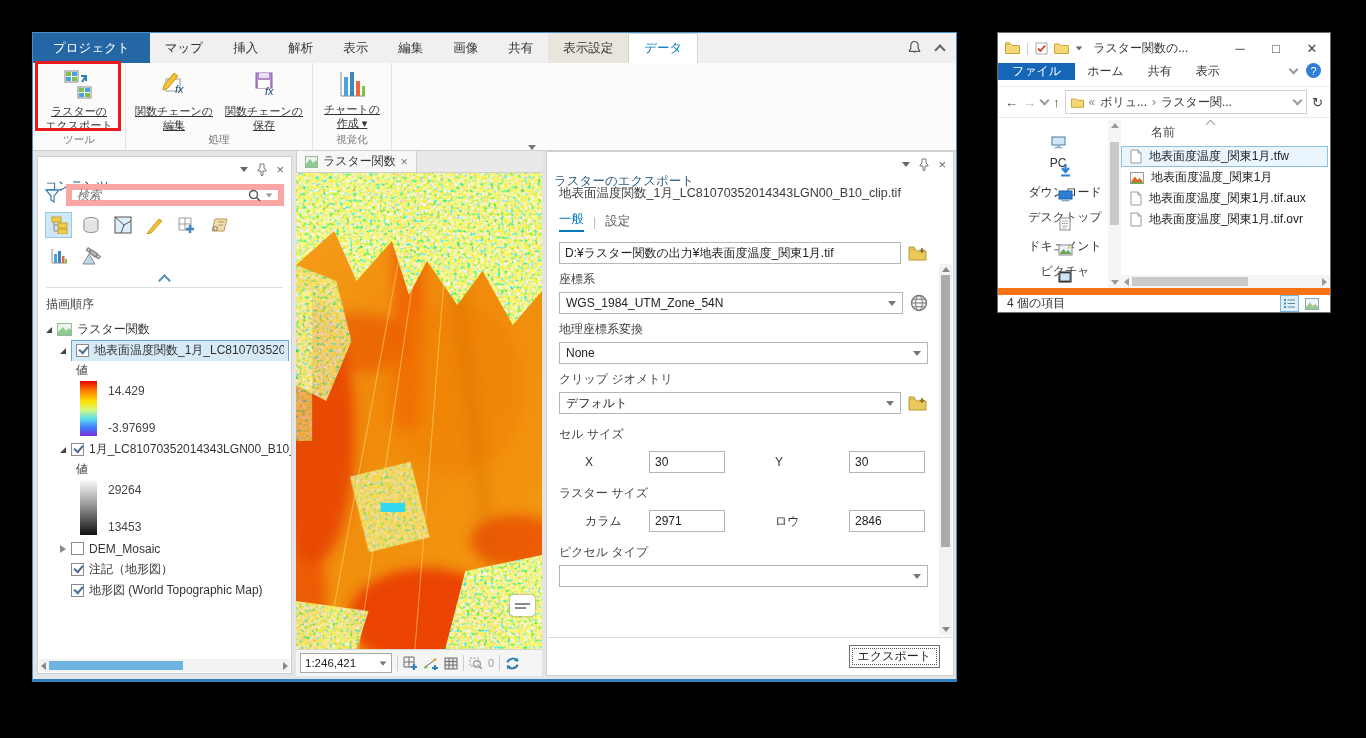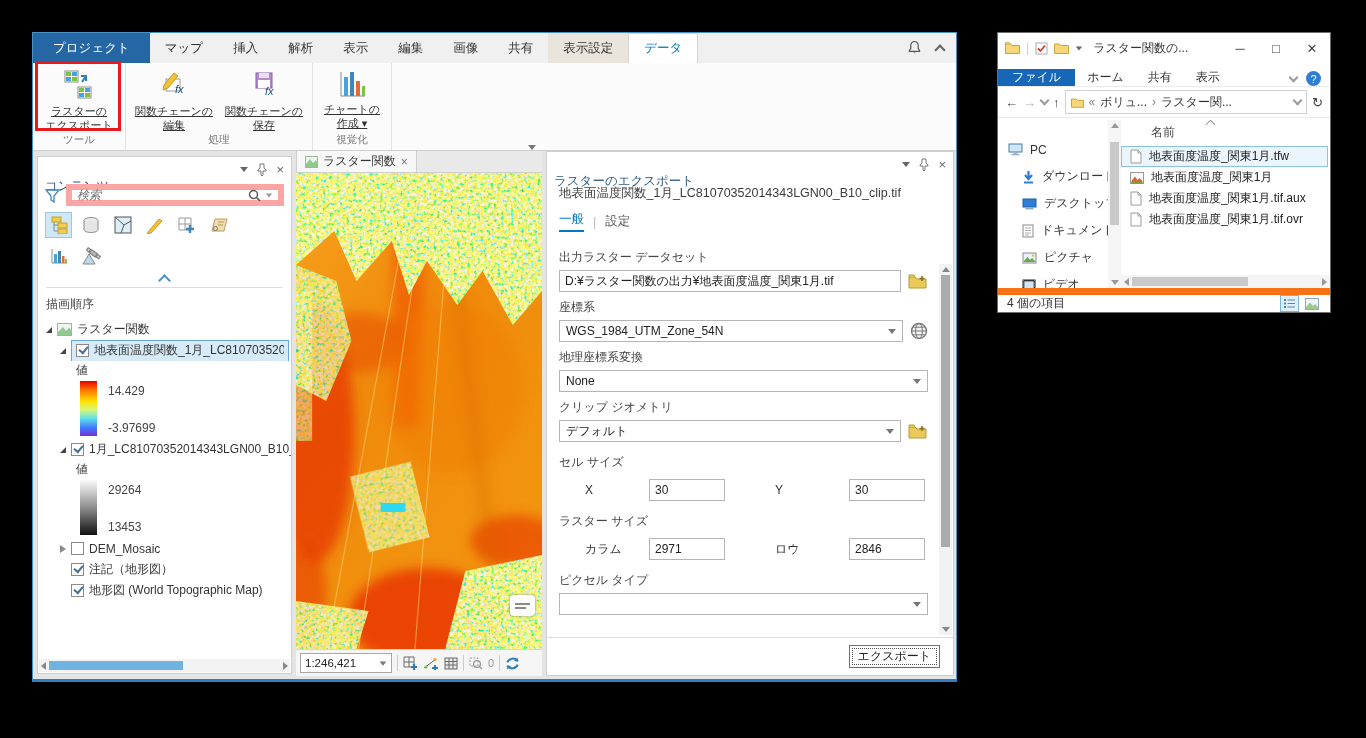--- a/index.html
+++ b/index.html
@@ -107,35 +107,35 @@
   .ep-footer{position:absolute;left:0;right:0;bottom:0;height:38px;border-top:1px solid #ddd;display:flex;align-items:center;justify-content:flex-end;padding:0 13px;}
   .export-btn{min-width:76px;height:23px;border:1px solid #707070;background:#fdfdfd;font-size:12px;color:#222;display:flex;align-items:center;justify-content:center;outline:1px dotted #555;outline-offset:-4px;padding:0 8px;}
 
   
   .win-exp{left:997px;top:32px;width:334px;height:281px;background:#fff;border:1px solid #6e6e6e;}
   .exp-title{height:30px;display:flex;align-items:center;padding-left:7px;gap:6px;font-size:12px;color:#333;}
   .qat-sep{color:#ccc;}
   .exp-title .ttl{margin-left:4px;width:104px;overflow:hidden;white-space:nowrap;}
   .caps{margin-left:auto;display:flex;height:30px;}
   .cap-btn{width:36px;display:flex;align-items:center;justify-content:center;color:#444;font-size:13px;}
-  .exp-menu{height:24px;display:flex;align-items:flex-end;font-size:12px;border-bottom:1px solid #ececec;}
+  .exp-menu{height:24px;display:flex;align-items:flex-start;font-size:12px;border-bottom:1px solid #ececec;}
   .m-file{background:#1667b8;color:#fff;padding:0 14px;display:flex;align-items:center;}
   .m-item{padding:0 12px;color:#333;display:flex;align-items:center;}
   .m-right{margin-left:auto;display:flex;align-items:center;gap:9px;padding-right:9px;}
   .chev-dn-sm{width:7px;height:7px;border-left:2px solid #999;border-bottom:2px solid #999;transform:rotate(-45deg);margin-top:-3px;}
   .help-circ{width:15px;height:15px;border-radius:50%;background:#2e7ed6;color:#fff;font-size:11px;display:flex;align-items:center;justify-content:center;}
   .exp-addr{height:31px;display:flex;align-items:center;gap:5px;padding:0 7px;border-bottom:1px solid #eaeaea;font-size:13px;}
   .nav-glyph{color:#444;}
   .nav-glyph.dim{color:#b0b0b0;}
   .crumb{flex:1;height:24px;border:1px solid #d0d0d0;display:flex;align-items:center;gap:5px;padding:0 5px;font-size:12px;color:#333;min-width:0;}
   .crumb .sep{color:#888;}
   .crumb .cv{margin-left:auto;}
   .exp-body{position:absolute;left:0;right:0;top:87px;bottom:24px;display:flex;overflow:hidden;}
   .exp-nav{width:110px;padding-top:16px;font-size:12px;color:#333;overflow:hidden;}
-  .nav-item{height:27px;display:flex;align-items:center;gap:7px;padding-left:24px;white-space:nowrap;}
+  .nav-item{height:27px;display:flex;align-items:center;gap:7px;padding-left:24px;white-space:nowrap;flex-direction:column;}
   .nav-item.root{padding-left:10px;}
   .exp-vscroll{width:13px;background:#f5f5f5;display:flex;flex-direction:column;align-items:center;padding:3px 0;}
   .exp-vtrack{flex:1;width:9px;margin:2px 0;position:relative;}
   .exp-vthumb{position:absolute;top:12px;height:56%;width:9px;background:#c9c9c9;}
   .exp-list{flex:1;position:relative;overflow:hidden;padding-bottom:13px;}
   .col-head{height:26px;position:relative;display:flex;align-items:flex-end;padding:0 0 5px 30px;font-size:12px;color:#444;}
   .sort-chev{position:absolute;left:86px;top:1px;width:7px;height:7px;border-left:1px solid #999;border-top:1px solid #999;transform:rotate(45deg);}
   .file-row{height:21px;display:flex;align-items:center;gap:7px;padding-left:8px;font-size:12px;color:#222;white-space:nowrap;border:1px solid transparent;margin-right:2px;}
   .file-row.fsel{background:#eaf5fd;border:1px solid #8ec1e8;}
   .exp-hscroll{position:absolute;left:0;right:0;bottom:0;height:13px;background:#f5f5f5;display:flex;align-items:center;padding:0 3px;}
@@ -547,21 +547,20 @@
         </span>
       </div>
       <div class="src-name">地表面温度関数_1月_LC81070352014343LGN00_B10_clip.tif</div>
       <div class="ep-tabs">
         <span class="ep-tab-active">一般</span>
         <span class="ep-tabsep">|</span>
         <span class="ep-tab">設定</span>
       </div>
 
       <div class="ep-form">
-        <div class="flabel">出力ラスター データセット</div>
         <div class="frow">
           <div class="tbox grow">
             <input class="tinput" value="D:¥ラスター関数の出力¥地表面度温度_関東1月.tif" style="">
           </div>
           <span>
               <svg width="20" height="17" viewBox="0 0 20 17">
                 <path d="M1 4 h6 l2 2 h9 v9 H1z" fill="#e8c95a" stroke="#b89a30"></path>
                 <path d="M1 4 v-2 h5 l1 2" fill="#e8c95a" stroke="#b89a30"></path>
                 <path d="M14 3 v5 M11.5 5.5 h5" stroke="#8a7020" stroke-width="1.6"></path>
               </svg>

